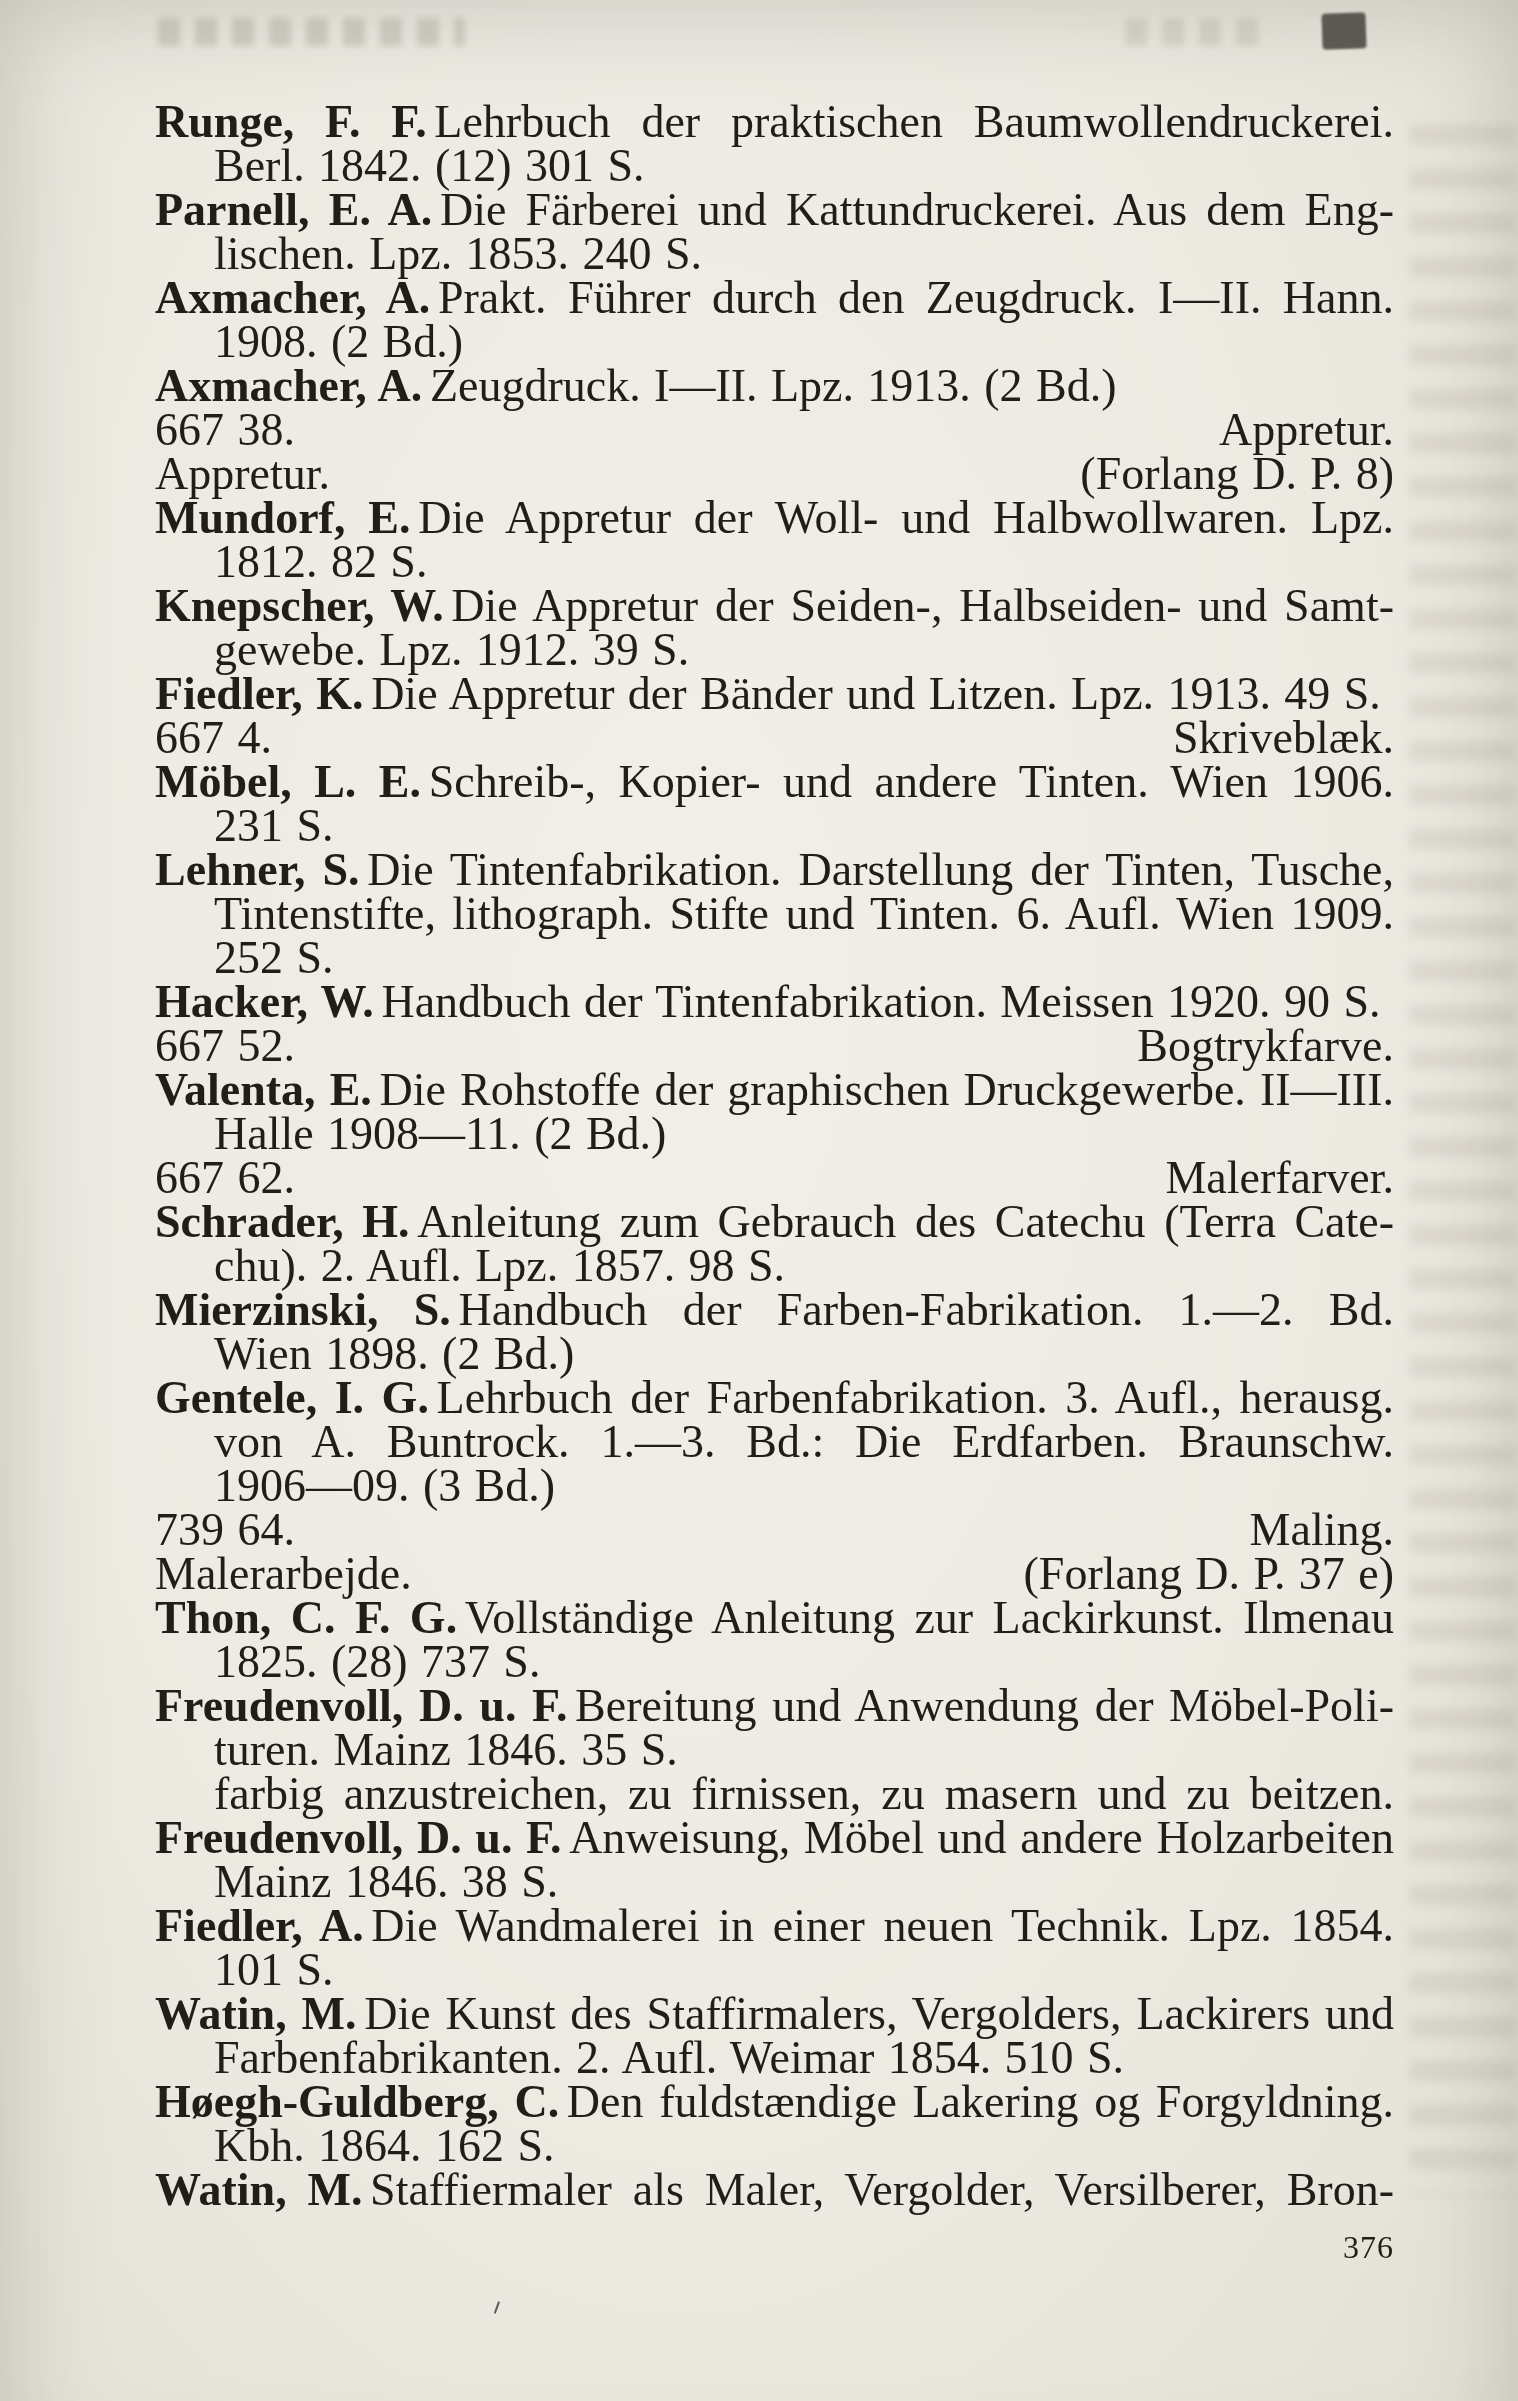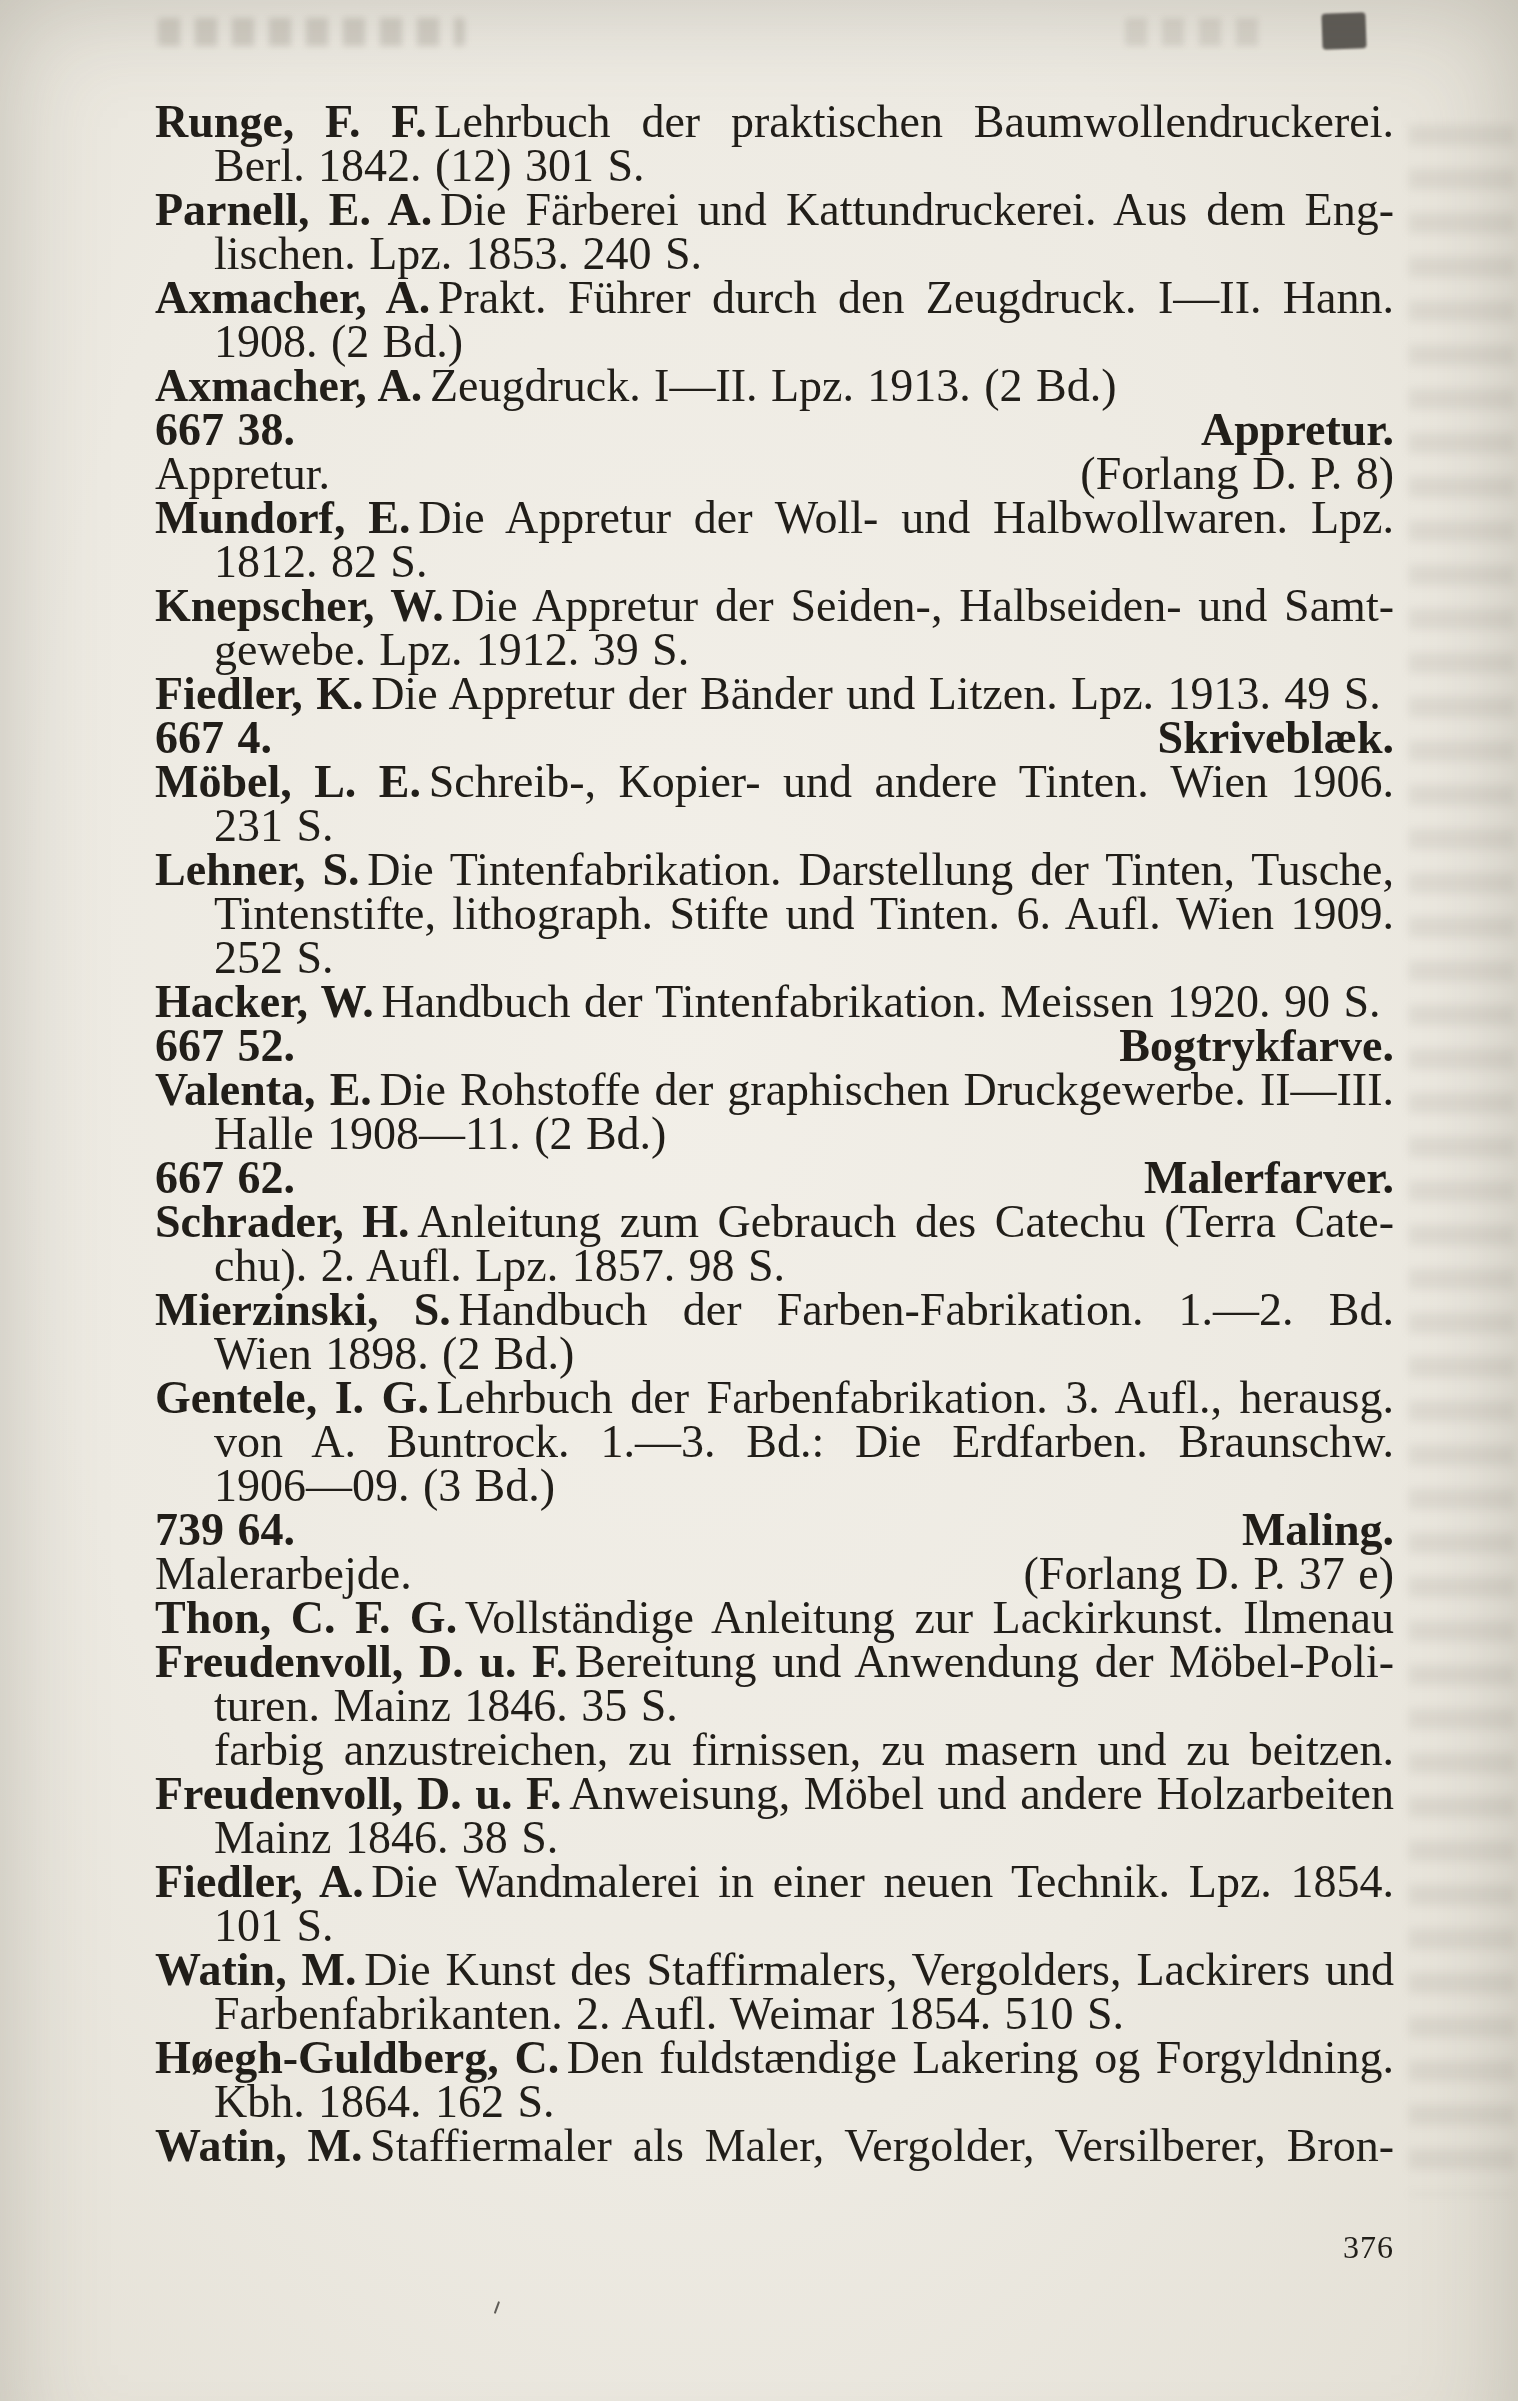--- a/index.html
+++ b/index.html
@@ -17,21 +17,21 @@
   }
   .text-block{
     position:absolute;left:155px;top:100px;width:1239px;
     font-size:46px;line-height:44px;word-spacing:1.9px;
   }
   .line{text-align:justify;}
   .line.just{text-align-last:justify;}
   .line.cont{padding-left:59px;}
   .author{font-weight:bold;margin-right:7.7px;}
   .row{display:flex;justify-content:space-between;line-height:44px;}
-  .section-row{font-weight:bold;}
+  .section-row{font-weight:normal;}
   .page-number{
     position:absolute;left:155px;top:2229px;width:1239px;
     text-align:right;font-size:32px;letter-spacing:1px;
   }
   
   .artifact-corner{
     position:absolute;right:153px;top:13.4px;width:44px;height:36px;
     background:#45423e;opacity:.85;border-radius:3.8px;
     transform:rotate(-2deg);filter:blur(1px);
   }
@@ -112,20 +112,21 @@
       <div class="line cont">1906—09. (3 Bd.)</div>
       <div class="row section-row">
         <span class="sec-num">739 64.</span>
         <span class="sec-title">Maling.</span>
       </div>
       <div class="row cross-row">
         <span class="cross-left">Malerarbejde.</span>
         <span class="cross-right">(Forlang D. P. 37 e)</span>
       </div>
       <div class="line just"><span class="author">Thon, C. F. G.</span>Vollständige Anleitung zur Lackirkunst. Ilmenau</div>
+      <div class="line cont">1825. (28) 737 S.</div>
       <div class="line just"><span class="author">Freudenvoll, D. u. F.</span>Bereitung und Anwendung der Möbel-Poli-</div>
       <div class="line cont">turen. Mainz 1846. 35 S.</div>
       <div class="line cont just">farbig anzustreichen, zu firnissen, zu masern und zu beitzen.</div>
       <div class="line just"><span class="author">Freudenvoll, D. u. F.</span>Anweisung, Möbel und andere Holzarbeiten</div>
       <div class="line cont">Mainz 1846. 38 S.</div>
       <div class="line just"><span class="author">Fiedler, A.</span>Die Wandmalerei in einer neuen Technik. Lpz. 1854.</div>
       <div class="line cont">101 S.</div>
       <div class="line just"><span class="author">Watin, M.</span>Die Kunst des Staffirmalers, Vergolders, Lackirers und</div>
       <div class="line cont">Farbenfabrikanten. 2. Aufl. Weimar 1854. 510 S.</div>
       <div class="line just"><span class="author">Høegh-Guldberg, C.</span>Den fuldstændige Lakering og Forgyldning.</div>

